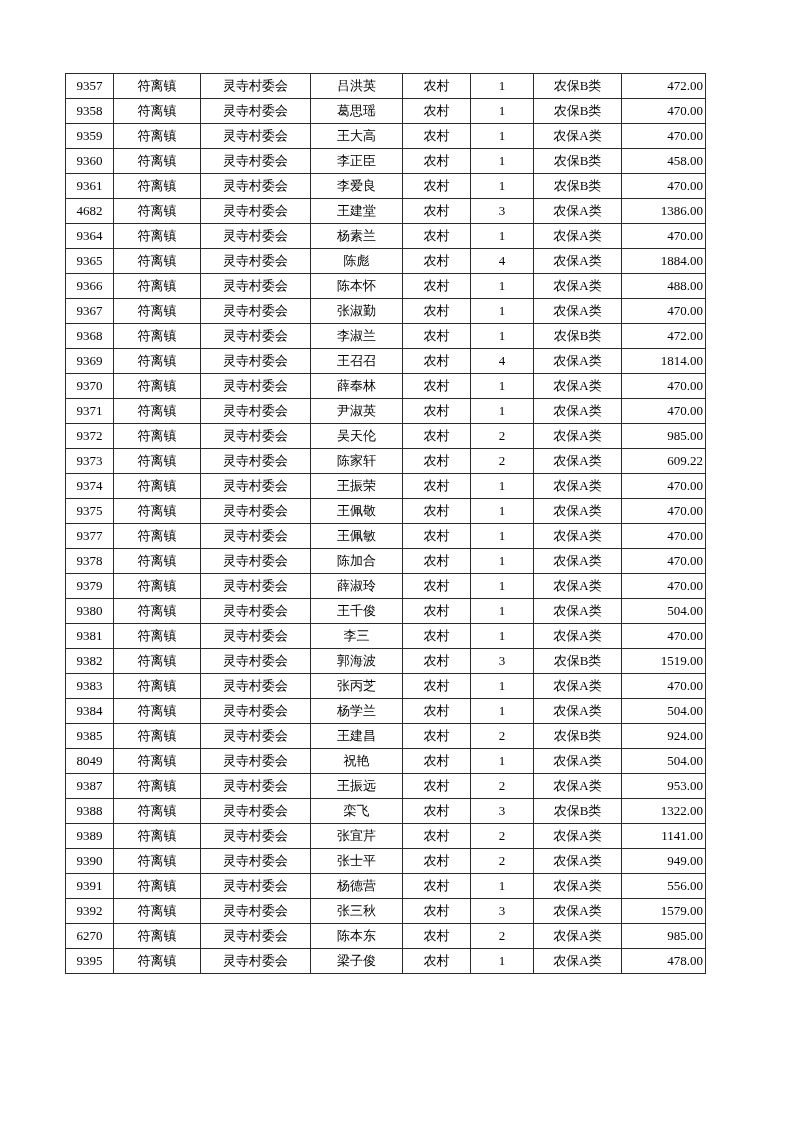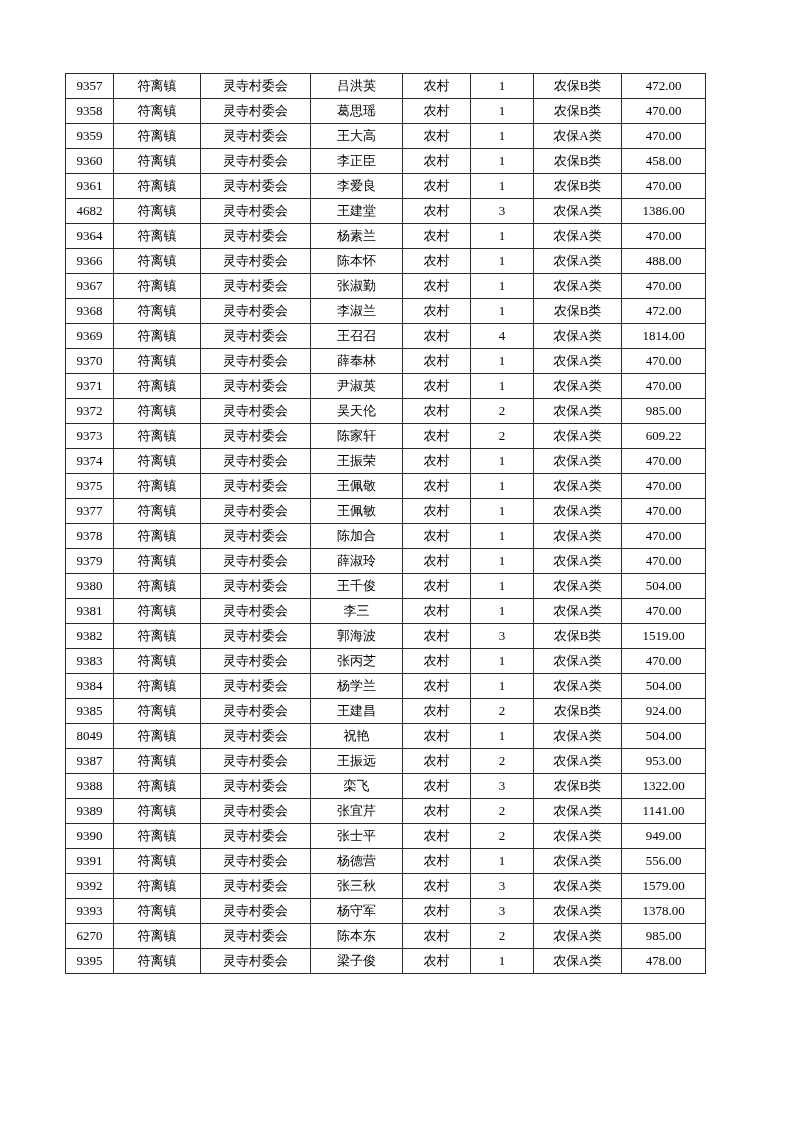--- a/index.html
+++ b/index.html
@@ -29,21 +29,21 @@
     font-size: 13px;
     line-height: 24px;
     text-align: center;
     vertical-align: middle;
     padding: 0 2px;
     white-space: nowrap;
     overflow: hidden;
     color: #000000;
   }
   table.data-table td.col-amount {
-    text-align: center;
+    text-align: right;
   }
 </style>
 </head>
 <body>
 
 <div class="page">
   <table class="data-table">
     <colgroup id="table-colgroup">
         <col style="width: 48px;">
         <col style="width: 87px;">
@@ -119,20 +119,30 @@
           <td class="col-serial">9364</td>
           <td class="col-town">符离镇</td>
           <td class="col-village">灵寺村委会</td>
           <td class="col-name">杨素兰</td>
           <td class="col-household-type">农村</td>
           <td class="col-person-count">1</td>
           <td class="col-insurance-category">农保A类</td>
           <td class="col-amount">470.00</td>
         </tr>
         <tr>
+          <td class="col-serial">9365</td>
+          <td class="col-town">符离镇</td>
+          <td class="col-village">灵寺村委会</td>
+          <td class="col-name">陈彪</td>
+          <td class="col-household-type">农村</td>
+          <td class="col-person-count">4</td>
+          <td class="col-insurance-category">农保A类</td>
+          <td class="col-amount">1884.00</td>
+        </tr>
+        <tr>
           <td class="col-serial">9366</td>
           <td class="col-town">符离镇</td>
           <td class="col-village">灵寺村委会</td>
           <td class="col-name">陈本怀</td>
           <td class="col-household-type">农村</td>
           <td class="col-person-count">1</td>
           <td class="col-insurance-category">农保A类</td>
           <td class="col-amount">488.00</td>
         </tr>
         <tr>
@@ -377,30 +387,20 @@
         </tr>
         <tr>
           <td class="col-serial">9392</td>
           <td class="col-town">符离镇</td>
           <td class="col-village">灵寺村委会</td>
           <td class="col-name">张三秋</td>
           <td class="col-household-type">农村</td>
           <td class="col-person-count">3</td>
           <td class="col-insurance-category">农保A类</td>
           <td class="col-amount">1579.00</td>
-        </tr>
-        <tr>
-          <td class="col-serial">9393</td>
-          <td class="col-town">符离镇</td>
-          <td class="col-village">灵寺村委会</td>
-          <td class="col-name">杨守军</td>
-          <td class="col-household-type">农村</td>
-          <td class="col-person-count">3</td>
-          <td class="col-insurance-category">农保A类</td>
-          <td class="col-amount">1378.00</td>
         </tr>
         <tr>
           <td class="col-serial">6270</td>
           <td class="col-town">符离镇</td>
           <td class="col-village">灵寺村委会</td>
           <td class="col-name">陈本东</td>
           <td class="col-household-type">农村</td>
           <td class="col-person-count">2</td>
           <td class="col-insurance-category">农保A类</td>
           <td class="col-amount">985.00</td>

